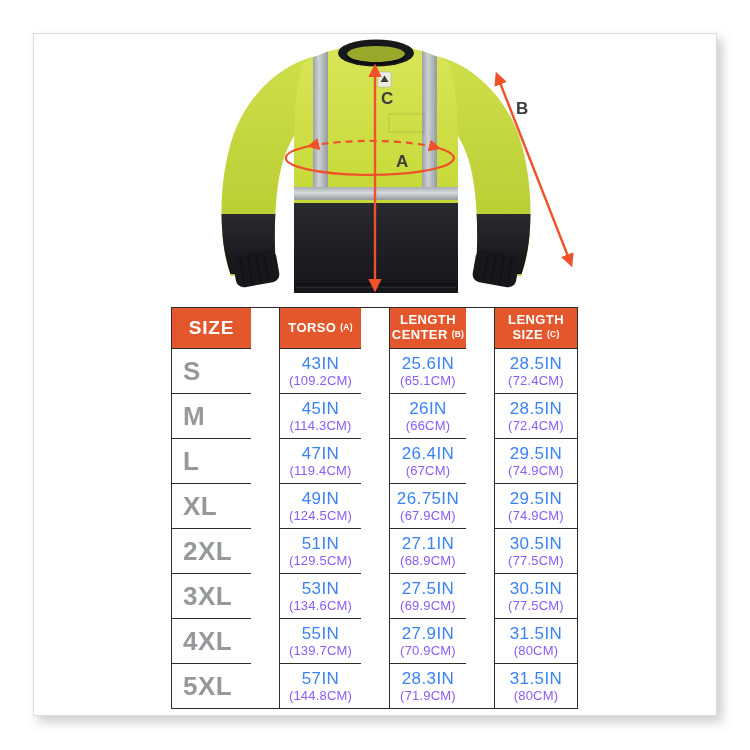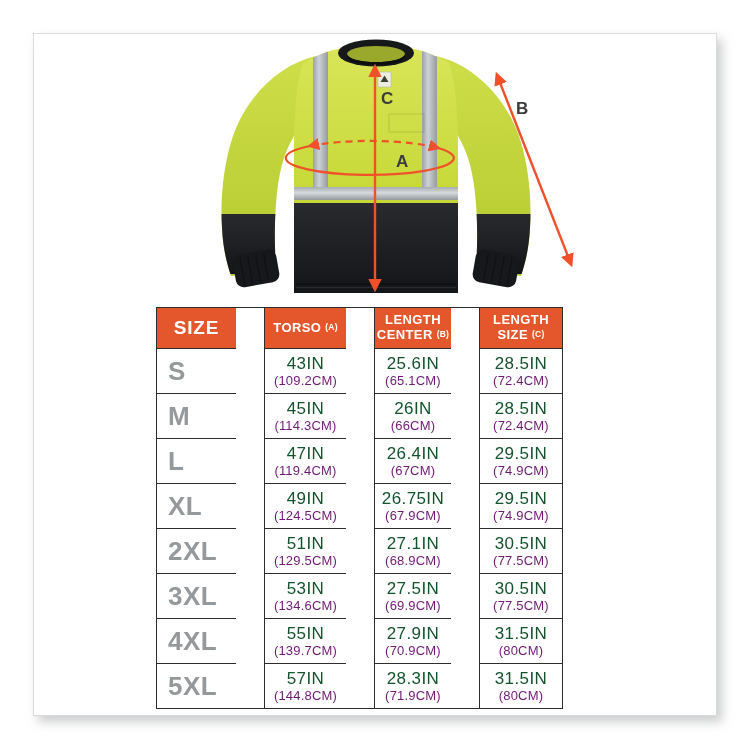--- a/index.html
+++ b/index.html
@@ -8,43 +8,43 @@
     font-family:"Liberation Sans", sans-serif;
   }
   .card{
     position:absolute;left:33px;top:33px;width:684px;height:683px;
     background:#ffffff;border:1px solid #d9dbdd;box-sizing:border-box;
     box-shadow:5px 6px 10px rgba(110,112,115,0.35);
   }
   .illustration{position:absolute;left:142px;top:2px;width:420px;height:272px;}
   
   .size-table{
-    position:absolute;left:122px;top:273px;width:407px;
+    position:absolute;left:137px;top:273px;width:407px;
     border:1px solid #2e2d2c;box-sizing:border-box;background:#fff;
     display:grid;grid-template-columns:79px 110px 105px 111px;
     grid-auto-rows:auto;
   }
   .tr{display:contents;}
   .cell{box-sizing:border-box;display:flex;flex-direction:column;justify-content:center;}
   .cell.bl{border-left:1px solid #2e2d2c;margin-left:28px;}
   .cell.bt{border-top:1px solid #2e2d2c;}
   .th{
     background:#e4572c;color:#ffffff;height:40px;align-items:center;text-align:center;
     font-weight:bold;font-size:13px;line-height:1.12;letter-spacing:0.4px;
   }
   .th .th-line{display:block;}
   .th .sup{font-size:8.5px;position:relative;top:-2px;letter-spacing:0.2px;}
   .th-size{font-size:19px;letter-spacing:0.8px;}
   .td{height:45px;background:#ffffff;text-align:center;}
   .td-size{
     align-items:flex-start;padding-left:11px;
     font-size:26px;font-weight:bold;color:#96999c;letter-spacing:0.5px;
   }
-  .val{font-size:17px;line-height:19px;color:#14532d;letter-spacing:0.4px;}
-  .cm{font-size:13px;line-height:15px;color:#701a75;letter-spacing:0.2px;}
+  .val{font-size:17px;line-height:19px;color:#3b82f6;letter-spacing:0.4px;}
+  .cm{font-size:13px;line-height:15px;color:#8b5cf6;letter-spacing:0.2px;}
 </style>
 </head>
 <body>
 
 <div class="page">
   <div class="card">
 
     <div class="illustration">
       <svg width="420" height="272" viewBox="0 0 420 272">
         <defs>

